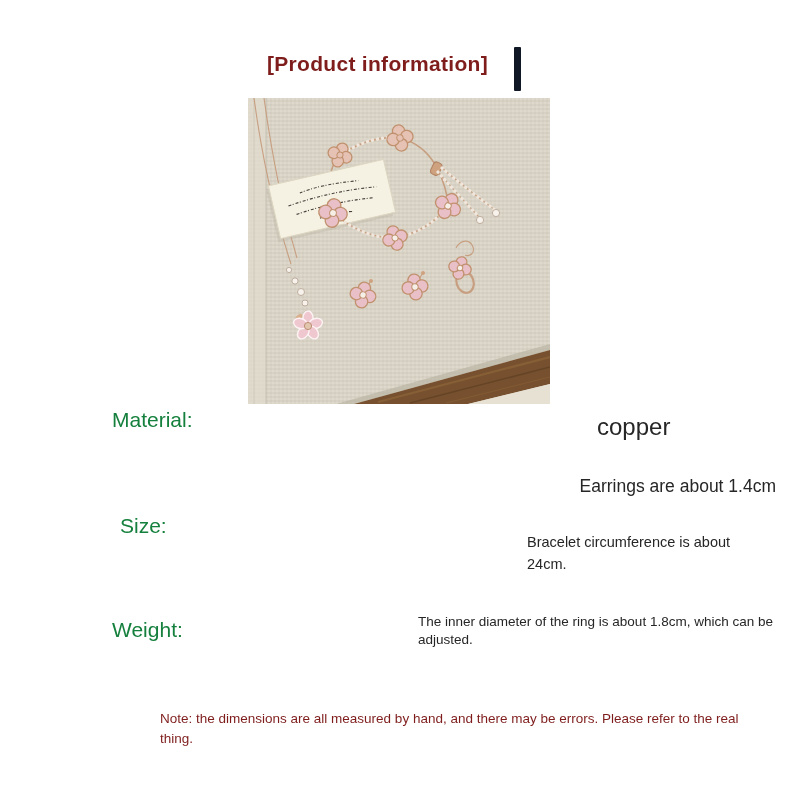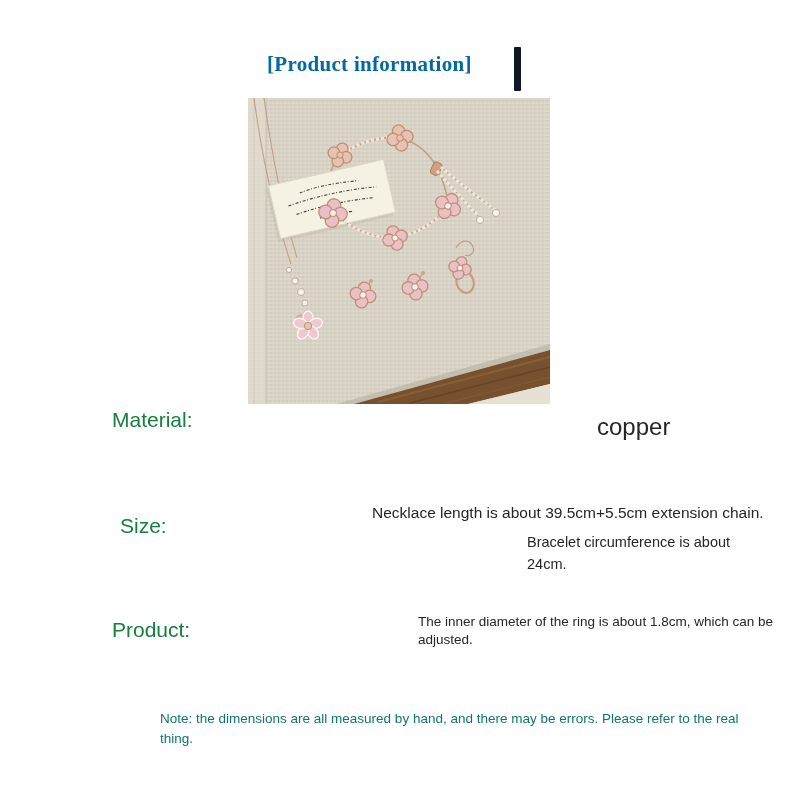--- a/index.html
+++ b/index.html
@@ -1,34 +1,34 @@
 <!DOCTYPE html>
 <html><head>
 <meta charset="utf-8">
 <style>
   html,body{margin:0;padding:0;background:#ffffff;}
   .canvas{
     position:relative;width:800px;height:800px;background:#ffffff;overflow:hidden;
     font-family:"Liberation Sans",sans-serif;color:#262626;
   }
   .abs{position:absolute;white-space:nowrap;}
-  .page-title{left:267px;top:38px;font-size:21px;letter-spacing:.3px;color:#0369a1;font-family:Liberation Serif, serif;}
+  .page-title{left:267px;top:38px;font-size:21px;letter-spacing:.3px;color:#7f1d1d;}
   .cursor-bar{left:514px;top:47px;width:7px;height:44px;background:#101826;border-radius:1px;}
   .product-photo{left:248px;top:98px;width:302px;height:306px;margin:0;padding:0;}
   .label{font-size:21px;color:#15803d;}
   .material-label{left:112px;top:408px;}
   .material-value{left:597px;top:413px;font-size:24px;}
   .size-label{left:120px;top:514px;}
   .weight-label{left:112px;top:618px;}
   .size-earrings{right:24px;top:476px;font-size:17.5px;}
   .size-necklace{left:372px;top:504px;font-size:15.5px;}
   .size-bracelet{left:527px;top:531px;font-size:14.5px;line-height:22px;white-space:normal;width:230px;}
   .size-ring{left:418px;top:565px;font-size:13.5px;line-height:18px;white-space:normal;width:380px;margin-top:48px;}
   .weight-value{left:291px;top:622px;font-size:18.5px;}
-  .note{left:160px;top:709px;font-size:13.5px;line-height:20px;white-space:normal;width:640px;color:#0f766e;}
+  .note{left:160px;top:709px;font-size:13.5px;line-height:20px;white-space:normal;width:640px;color:#7f1d1d;}
   
   .clover circle{fill:#e9c0c7;stroke:#c1916f;stroke-width:1.3;}
   .clover.champagne circle{fill:#e5c2b3;}
   .clover .center{fill:#f6efe7;stroke:#c1916f;stroke-width:1;}
   .chain{fill:none;stroke:#c79e80;stroke-width:1.6;}
   .chain.thin{stroke-width:1.1;}
   .beads{fill:none;stroke:#f0e6dc;stroke-width:3.4;stroke-linecap:round;stroke-dasharray:.1 5;}
   .crystal{fill:#f7f2ec;stroke:#bfae9e;stroke-width:1;}
   .script-line{fill:none;stroke:#45403a;stroke-width:1.1;stroke-dasharray:3 1.5 1 2;}
 </style>
@@ -188,21 +188,21 @@
           <circle class="center" r="2.8"></circle>
         </g>
       </g>
     </svg>
   </figure>
 
   <div class="abs label material-label">Material:</div>
   <div class="abs material-value">copper</div>
 
   <div class="abs label size-label">Size:</div>
-  <div class="abs size-necklace">Necklace length is about 39.5cm+5.5cm extension chain.</div>
+  <div class="abs size-earrings">Earrings are about 1.4cm</div>
   <div class="abs size-bracelet">Bracelet circumference is about<br>24cm.</div>
   <div class="abs size-ring">The inner diameter of the ring is about 1.8cm, which can be<br>adjusted.</div>
 
-  <div class="abs label weight-label">Product:</div>
+  <div class="abs label weight-label">Weight:</div>
 
   <div class="abs note">Note: the dimensions are all measured by hand, and there may be errors. Please refer to the real<br>thing.</div>
 
 </div>
 
 </body></html>

